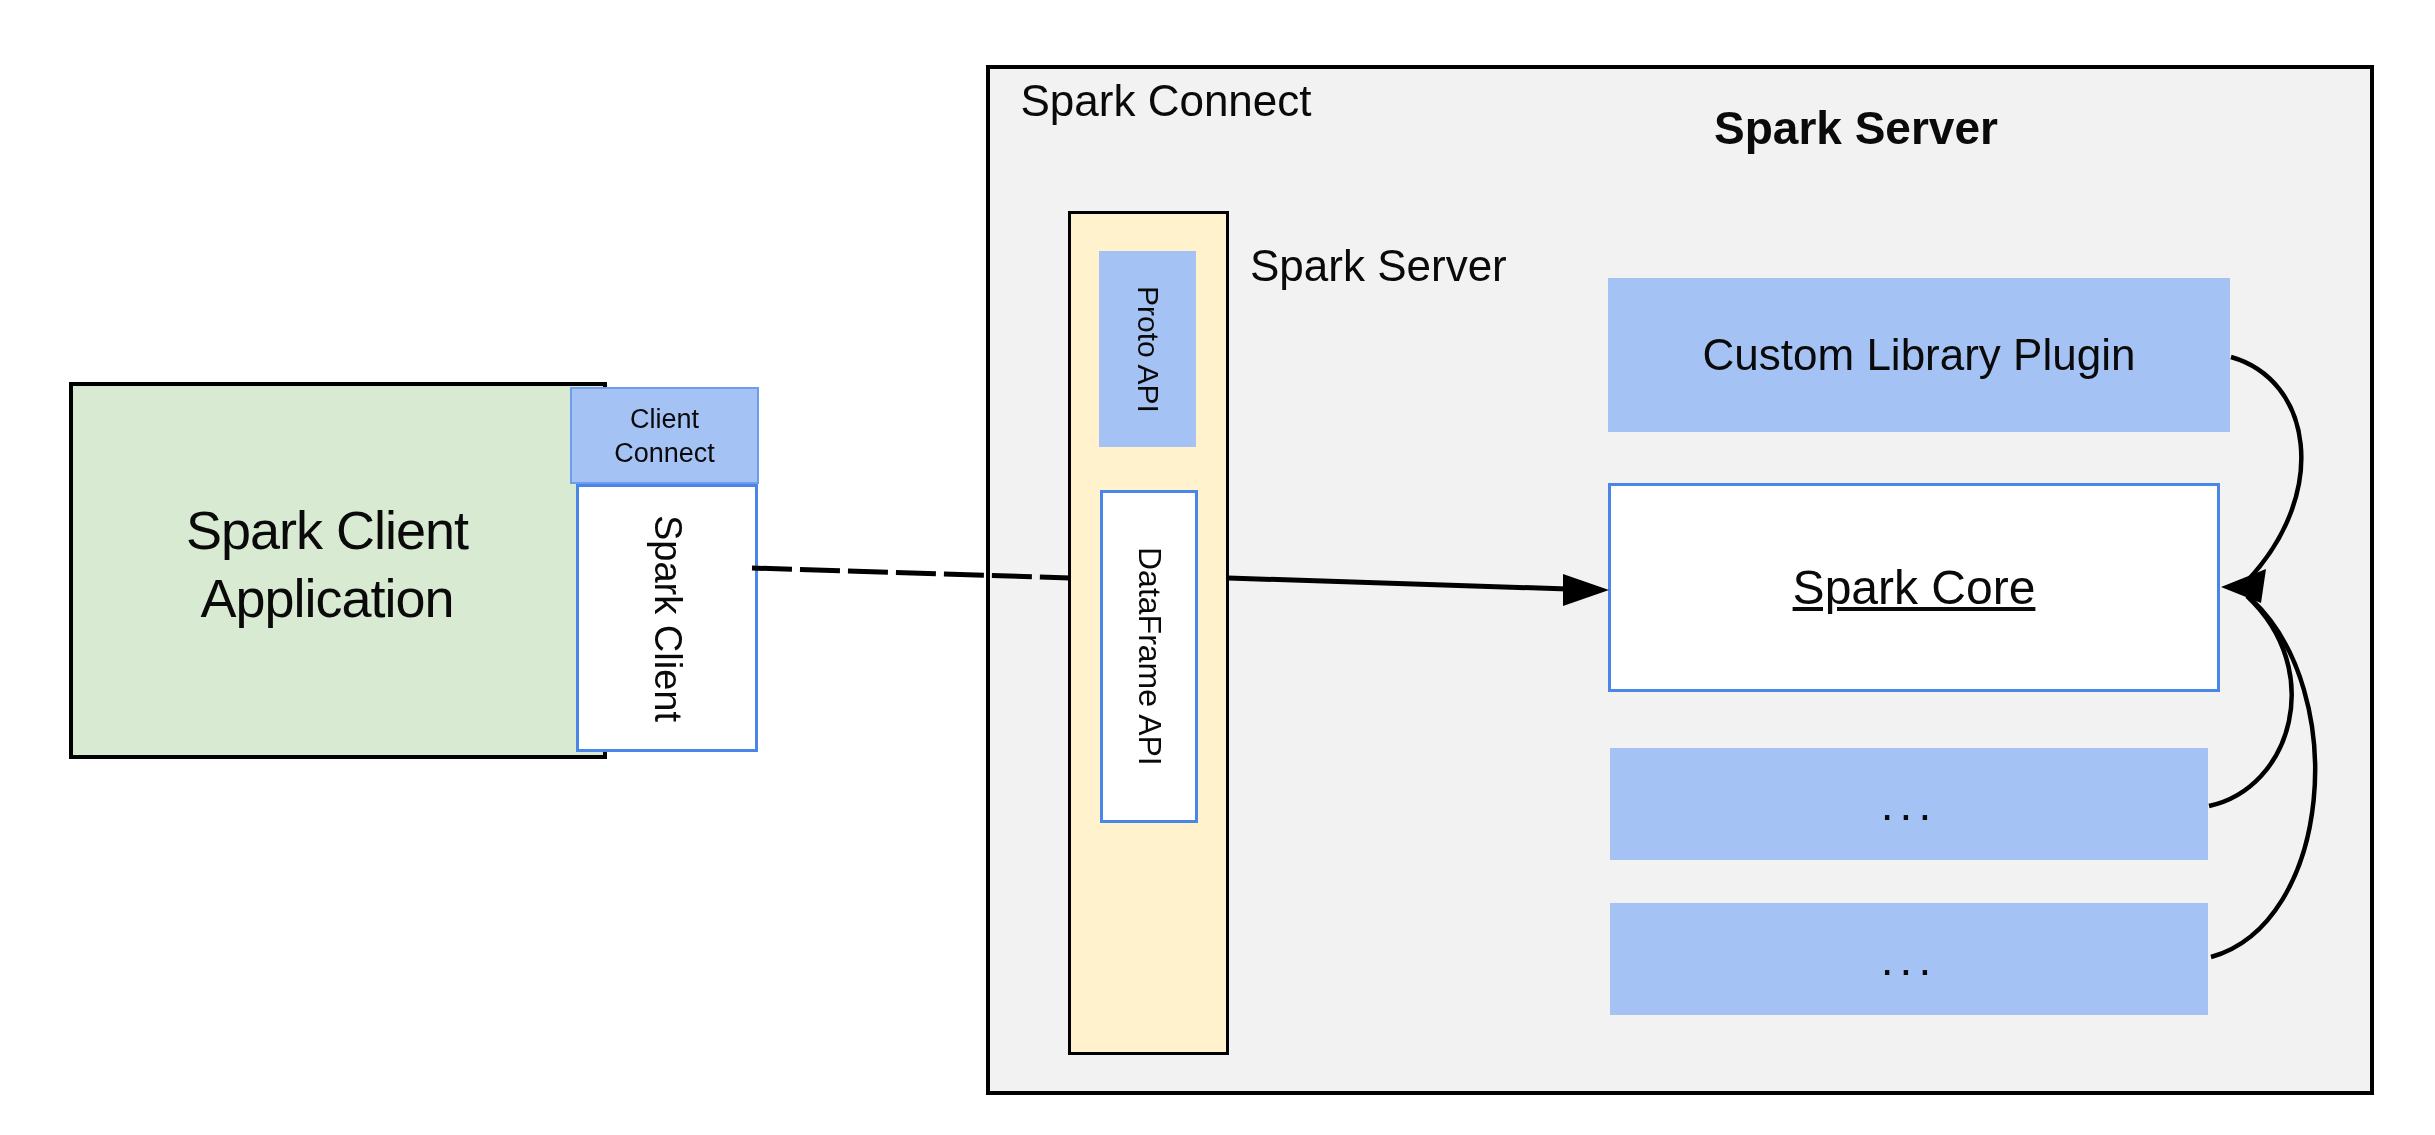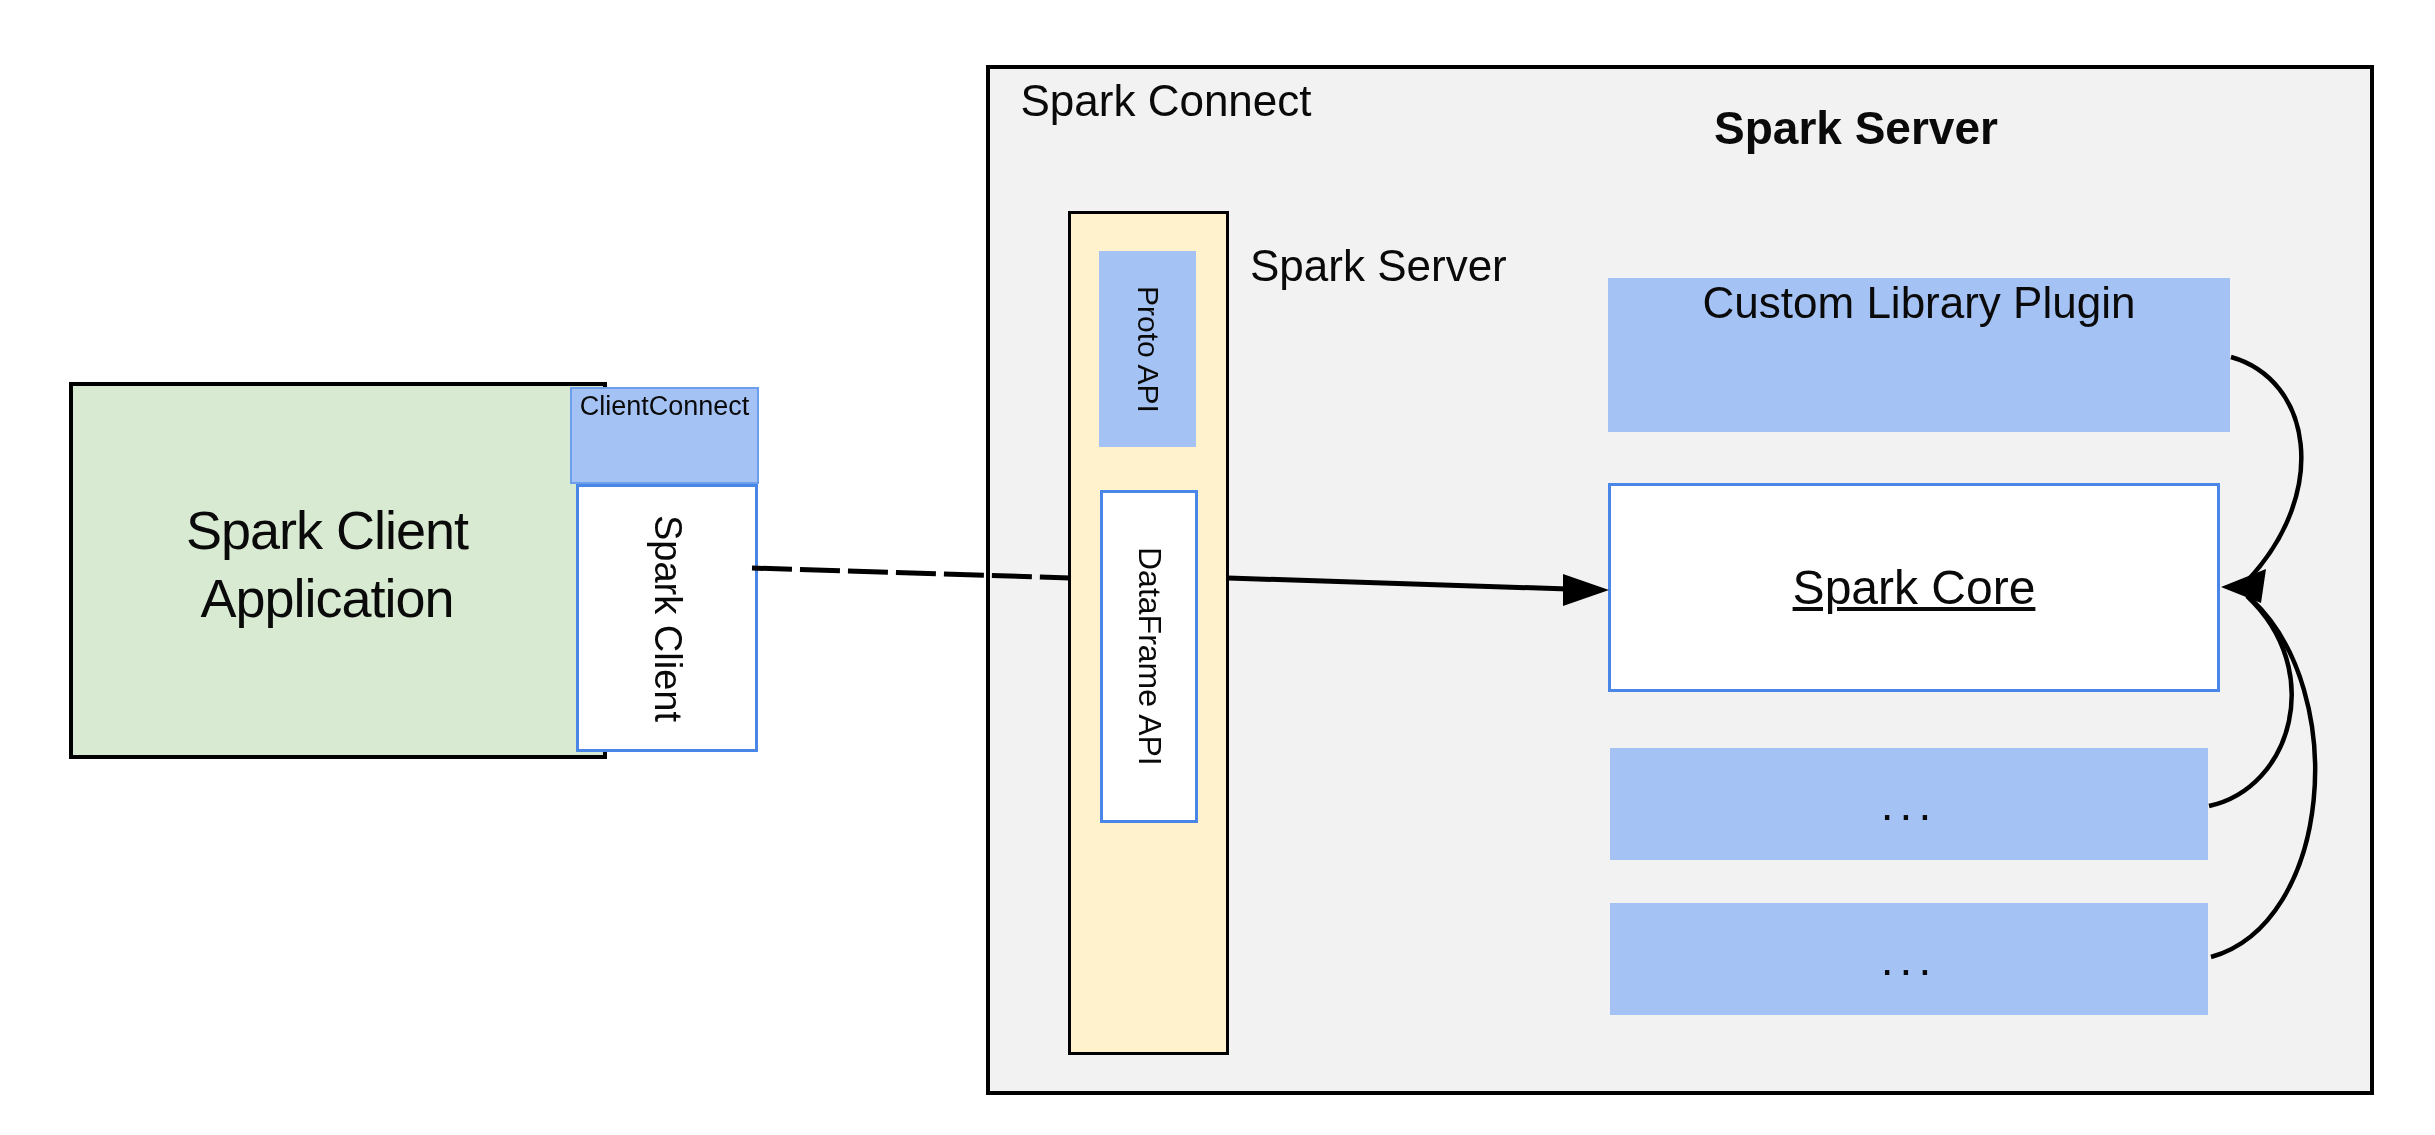--- a/index.html
+++ b/index.html
@@ -24,21 +24,21 @@
     left:69px;top:382px;width:538px;height:377px;
     background:var(--green_fill);border:4px solid var(--black);
   }
   .app-label{
     left:69px;top:496px;width:516px;text-align:center;
     font-size:54px;line-height:68px;letter-spacing:-1px;
   }
   .client-package{
     left:570px;top:387px;width:189px;height:97px;
     background:var(--blue_fill);border:2px solid var(--package_border);
-    display:flex;flex-direction:row;align-items:flex-start;justify-content:center;
+    display:flex;flex-direction:column;align-items:center;justify-content:center;
     font-size:27px;line-height:34px;text-align:center;
   }
   .spark-client-box{
     left:576px;top:484px;width:182px;height:268px;
     background:#fff;border:3px solid var(--blue_border);
     display:flex;align-items:center;justify-content:center;
   }
   .vtext{writing-mode:vertical-rl;text-orientation:mixed;white-space:nowrap;}
   .spark-client-box .vtext{font-size:38px;}
   
@@ -67,21 +67,21 @@
     font-size:44px;line-height:52px;
   }
   
   .server-title{
     left:1656px;top:102px;width:400px;text-align:center;
     font-size:46px;line-height:52px;font-weight:bold;
   }
   .plugin-box{
     left:1608px;top:278px;width:622px;height:154px;
     background:var(--blue_fill);
-    display:flex;align-items:flex-start;justify-content:center;font-size:44px;
+    display:flex;align-items:center;justify-content:center;font-size:44px;
   }
   .core-box{
     left:1608px;top:483px;width:612px;height:209px;
     background:#fff;border:3px solid var(--blue_border);
     display:flex;align-items:center;justify-content:center;font-size:48px;text-decoration:underline;
   }
   .slot-box{
     left:1610px;width:598px;height:112px;background:var(--blue_fill);
     display:flex;align-items:center;justify-content:center;
     font-size:46px;letter-spacing:6px;

